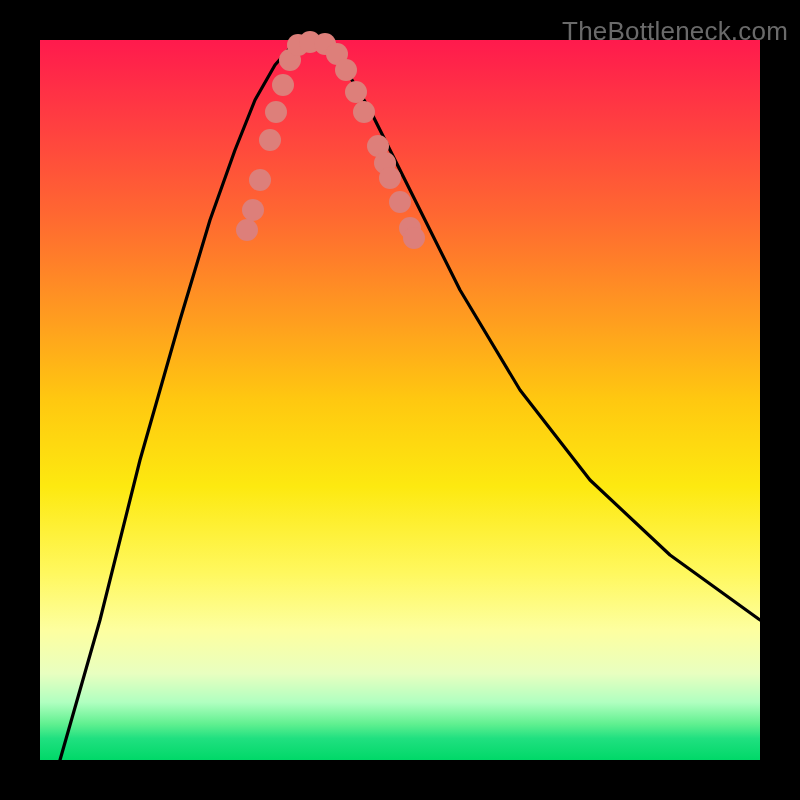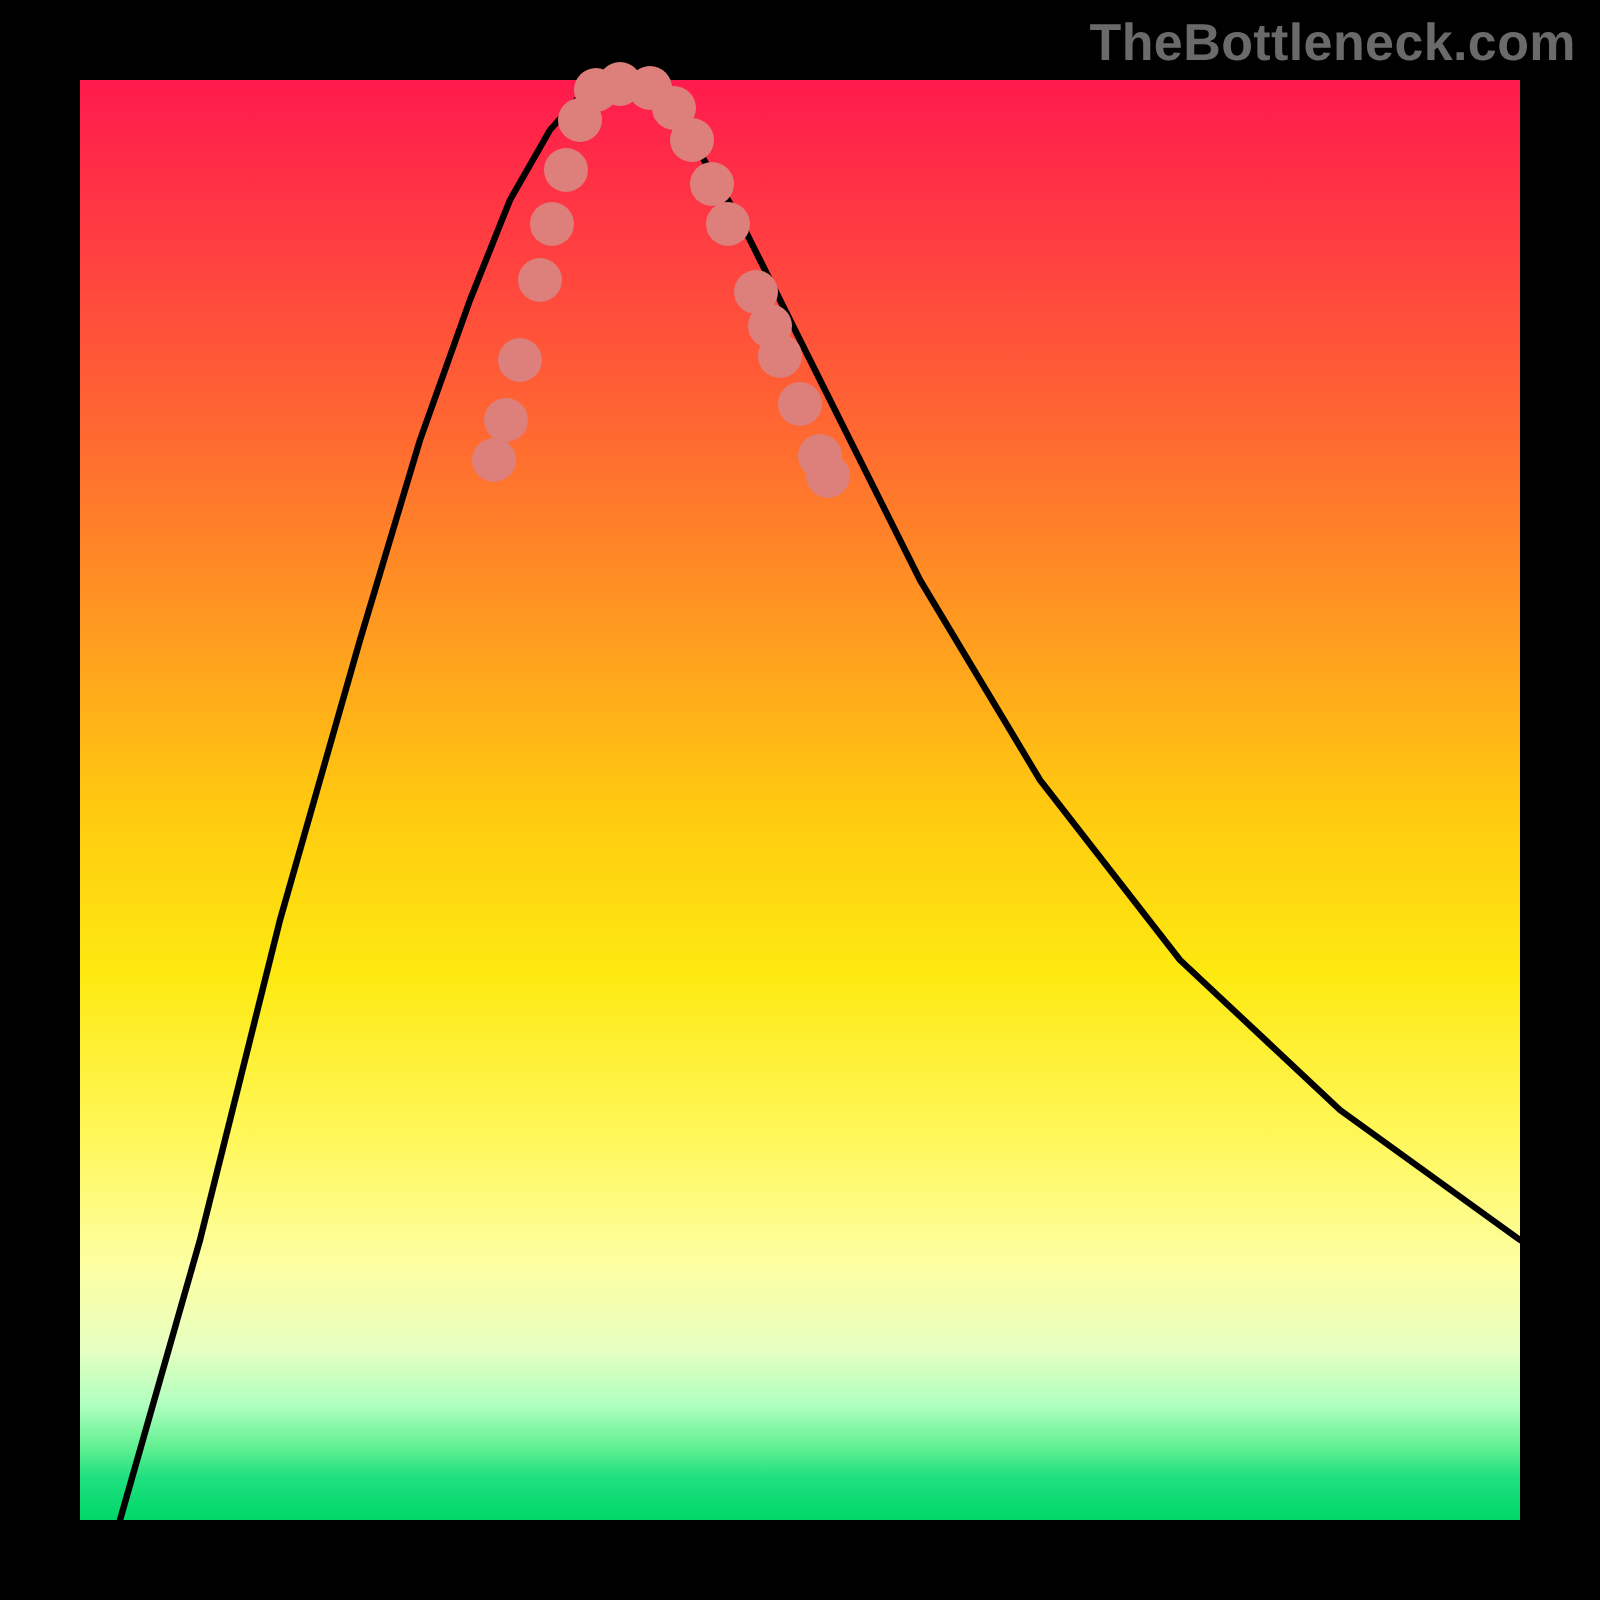--- a/index.html
+++ b/index.html
@@ -22,26 +22,26 @@
       #fdffa0 82%,
       #e8ffc0 88%,
       #b0ffc0 92%,
       #60f090 95%,
       #20e080 97%,
       #00d868 100%
     );
   }
   .watermark {
     position: absolute;
-    top: 6px;
+    top: 16px;
     right: 12px;
     font-family: Arial, Helvetica, sans-serif;
     font-size: 26px;
     color: #6a6a6a;
-    font-weight: 700;
+    font-weight: 400;
     letter-spacing: 0.2px;
   }
   svg.curves {
     position: absolute;
     top: 40px;
     left: 40px;
     width: 720px;
     height: 720px;
     overflow: visible;
   }

